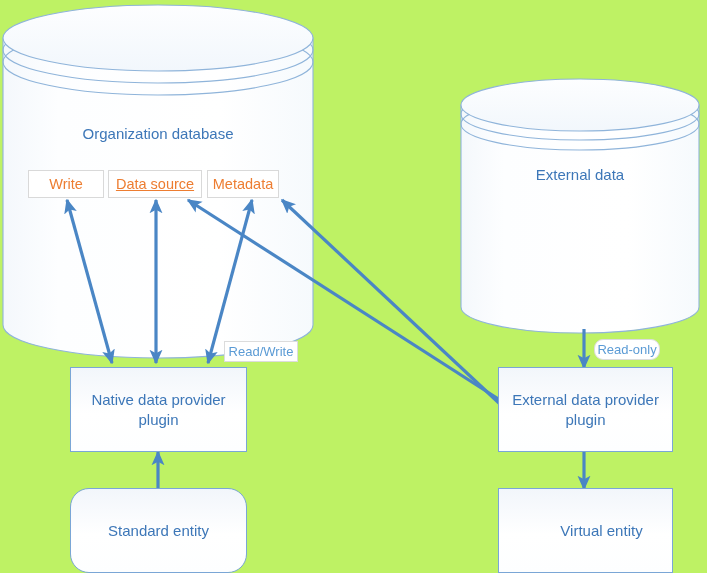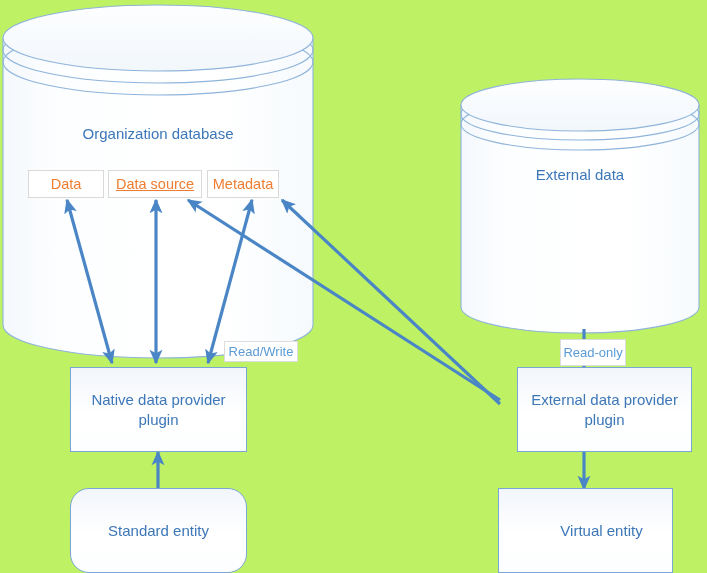--- a/index.html
+++ b/index.html
@@ -138,31 +138,31 @@
       <line x1="584" y1="329" x2="584" y2="368" marker-end="url(#arrowBlue)"></line>
 
       <line x1="584" y1="450" x2="584" y2="489" marker-end="url(#arrowBlue)"></line>
     </g>
   </svg>
 
   <div class="lbl cyl-title" style="left:58px; top:124px; width:200px; height:20px;">Organization database</div>
 
   <div class="lbl cyl-title" style="left:500px; top:165px; width:160px; height:20px;">External data</div>
 
-  <div class="tag-box" style="left:28px; top:170px; width:76px; height:28px;">Data</div>
+  <div class="tag-box" style="left:28px; top:170px; width:76px; height:28px;">Write</div>
 
   <div class="tag-box" style="left:108px; top:170px; width:94px; height:28px;text-decoration:underline;">Data source</div>
 
   <div class="tag-box" style="left:207px; top:170px; width:72px; height:28px;">Metadata</div>
 
   <div class="proc-box" style="left:70px; top:367px; width:177px; height:85px;">Native data provider plugin</div>
 
-  <div class="proc-box" style="left:498px; top:367px; width:175px; height:85px;margin-left:19px;">External data provider plugin</div>
+  <div class="proc-box" style="left:498px; top:367px; width:175px; height:85px;">External data provider plugin</div>
 
   <div class="proc-box" style="left:70px; top:488px; width:177px; height:85px;border-radius:19px;">Standard entity</div>
 
   <div class="proc-box" style="left:498px; top:488px; width:175px; height:85px;padding-left:32px;">Virtual entity</div>
 
   <div class="edge-label" style="left:224px; top:341px; width:74px; height:21px;">Read/Write</div>
 
-  <div class="edge-label" style="left:560px; top:339px; width:66px; height:27px;">Read-only</div>
+  <div class="edge-label" style="left:594px; top:339px; width:66px; height:21px;border-radius:9px;">Read-only</div>
 
 </div>
 
 </body></html>

